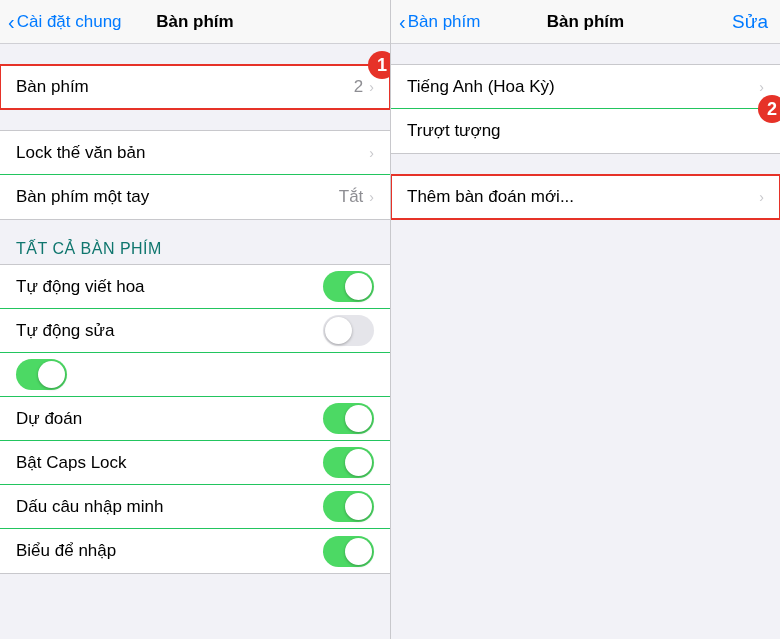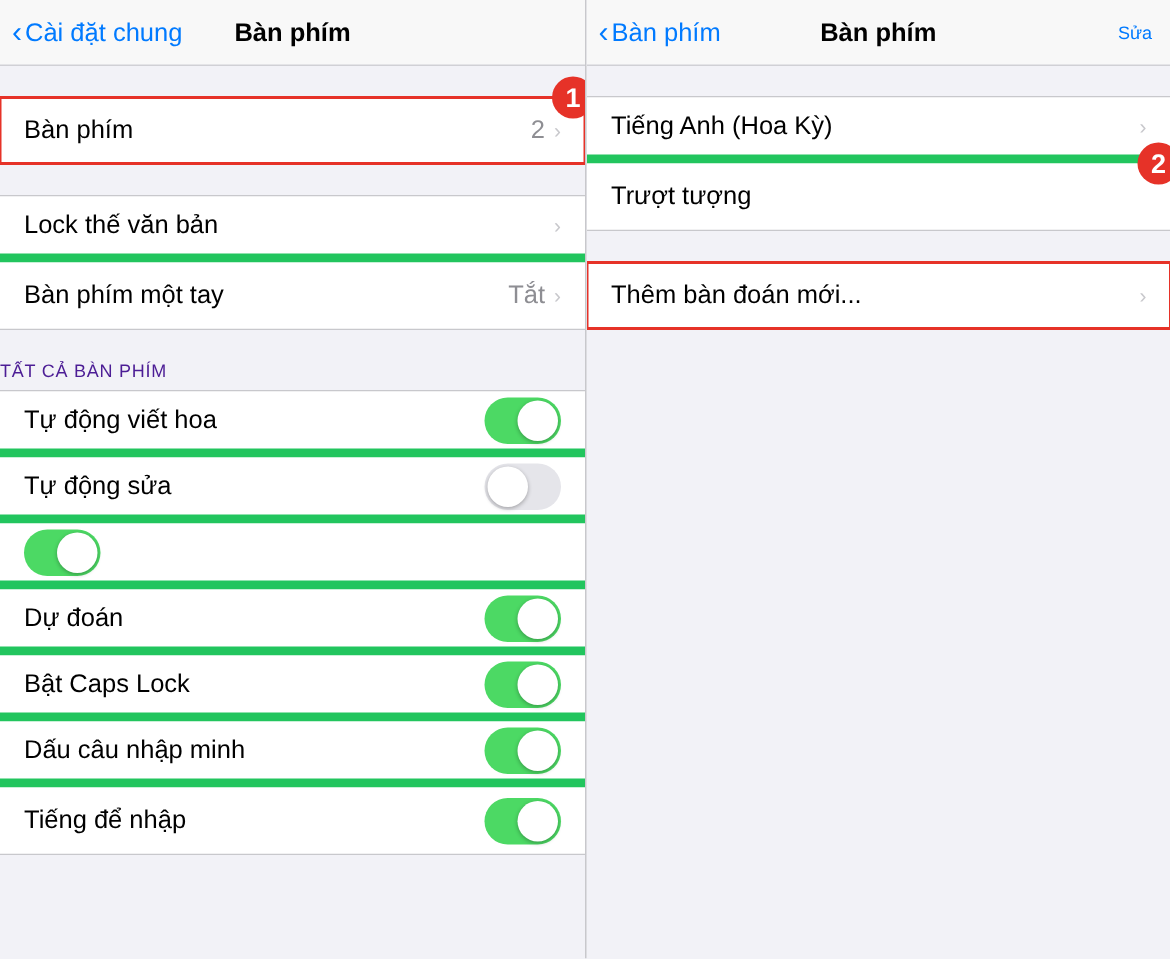--- a/index.html
+++ b/index.html
@@ -57,56 +57,56 @@
     .nav-title {
       font-size: 17px;
       font-weight: 600;
       color: #000;
     }
 
     .nav-action {
       position: absolute;
       right: 12px;
       color: #007aff;
-      font-size: 12px;
+      font-size: 19px;
       cursor: pointer;
     }
 
     
     .content {
       flex: 1;
       overflow-y: auto;
     }
 
     
     .settings-group {
       margin-top: 20px;
     }
 
     .group-header {
-      font-size: 12px;
-      color: #4c1d95;
+      font-size: 16px;
+      color: #0f766e;
       text-transform: uppercase;
-      padding: 0 16px 6px 0;
+      padding: 0 16px 6px 16px;
       letter-spacing: 0.5px;
     }
 
     .settings-list {
       background: #fff;
       border-top: 1px solid #c8c8cc;
       border-bottom: 1px solid #c8c8cc;
     }
 
     .settings-row {
       display: flex;
       align-items: center;
       justify-content: space-between;
       padding: 0 16px;
       height: 44px;
-      border-bottom: 6px solid #22c55e;
+      border-bottom: 1px solid #22c55e;
       background: #fff;
       cursor: pointer;
       position: relative;
     }
 
     .settings-row:last-child {
       border-bottom: none;
     }
 
     .row-label {
@@ -277,21 +277,21 @@
         </div>
 
         <div class="settings-row">
           <span class="row-label">Dấu câu nhập minh</span>
           <div class="toggle on">
             <div class="toggle-knob"></div>
           </div>
         </div>
 
         <div class="settings-row">
-          <span class="row-label">Tiếng để nhập</span>
+          <span class="row-label">Biểu để nhập</span>
           <div class="toggle on">
             <div class="toggle-knob"></div>
           </div>
         </div>
 
       </div>
     </div>
 
   </div>
 </div>

